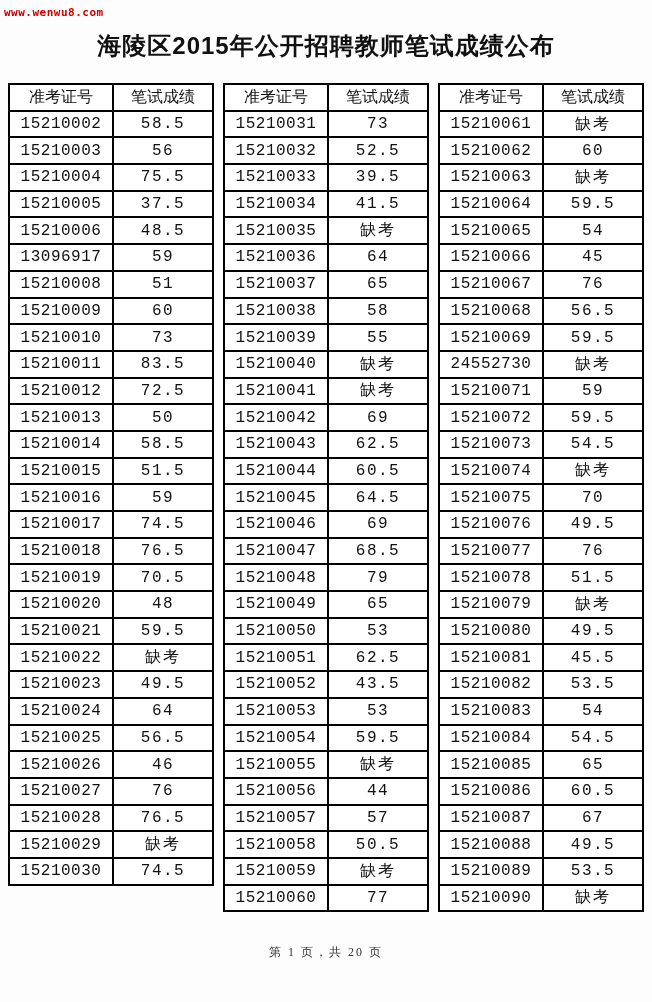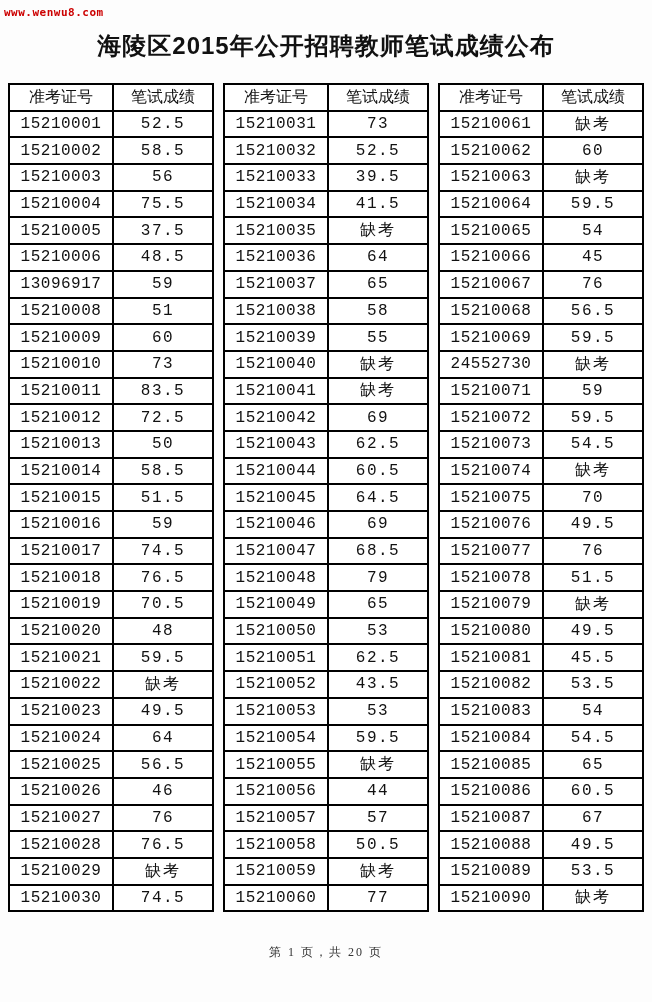--- a/index.html
+++ b/index.html
@@ -101,24 +101,20 @@
 
   <table class="score-table">
     <thead>
       <tr>
         <th>准考证号</th>
         <th>笔试成绩</th>
       </tr>
     </thead>
     <tbody>
         <tr>
-          <td class="id-cell">15210001</td>
-          <td class="score-cell">52.5</td>
-        </tr>
-        <tr>
           <td class="id-cell">15210002</td>
           <td class="score-cell">58.5</td>
         </tr>
         <tr>
           <td class="id-cell">15210003</td>
           <td class="score-cell">56</td>
         </tr>
         <tr>
           <td class="id-cell">15210004</td>
           <td class="score-cell">75.5</td>

